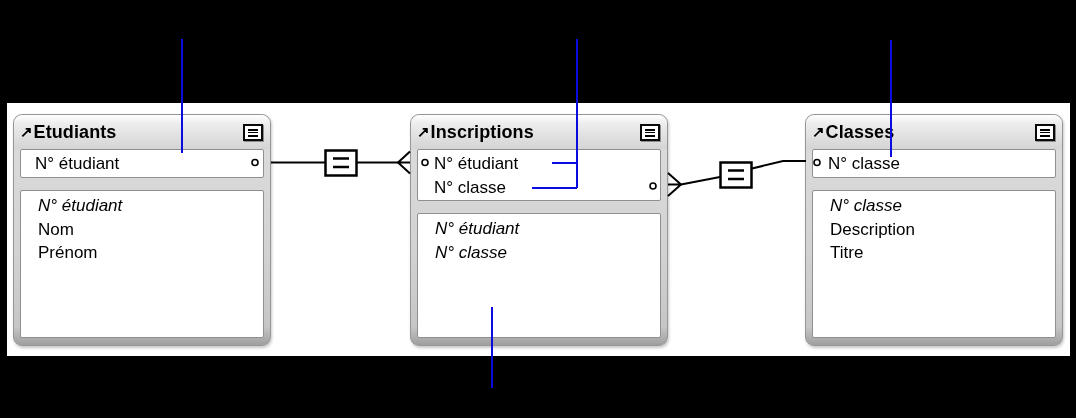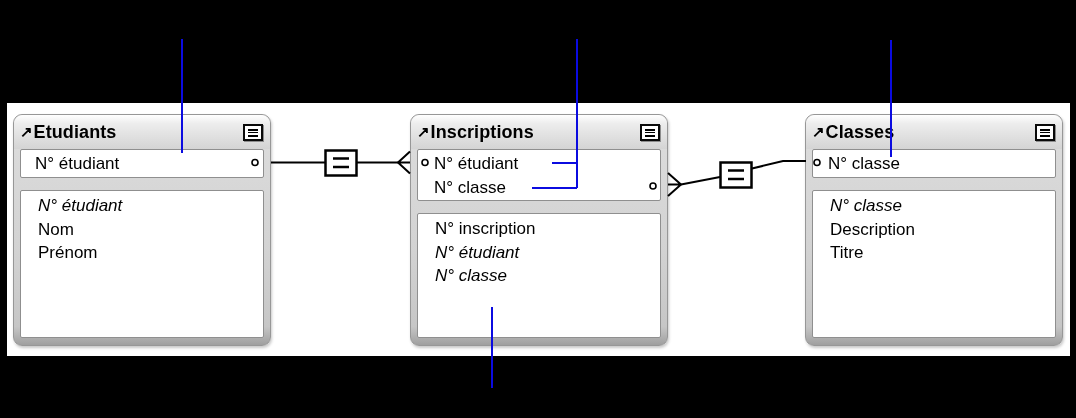--- a/index.html
+++ b/index.html
@@ -83,21 +83,20 @@
       <span class="collapse-btn">
         <span class="collapse-glyph"></span>
       </span>
     </div>
     <div class="key-box key-2">
       <div class="key-row pad16">N° étudiant</div>
       <div class="key-row pad16">N° classe</div>
     </div>
     <div class="sep-pill sep-b"></div>
     <div class="fields-box fields-short">
-      <div class="field">N° inscription</div>
       <div class="field italic">N° étudiant</div>
       <div class="field italic">N° classe</div>
     </div>
   </div>
 
   <div class="table t3">
     <div class="table-header">
       <span class="arrow">↗</span>
       <span class="title">Classes</span>
       <span class="collapse-btn">

